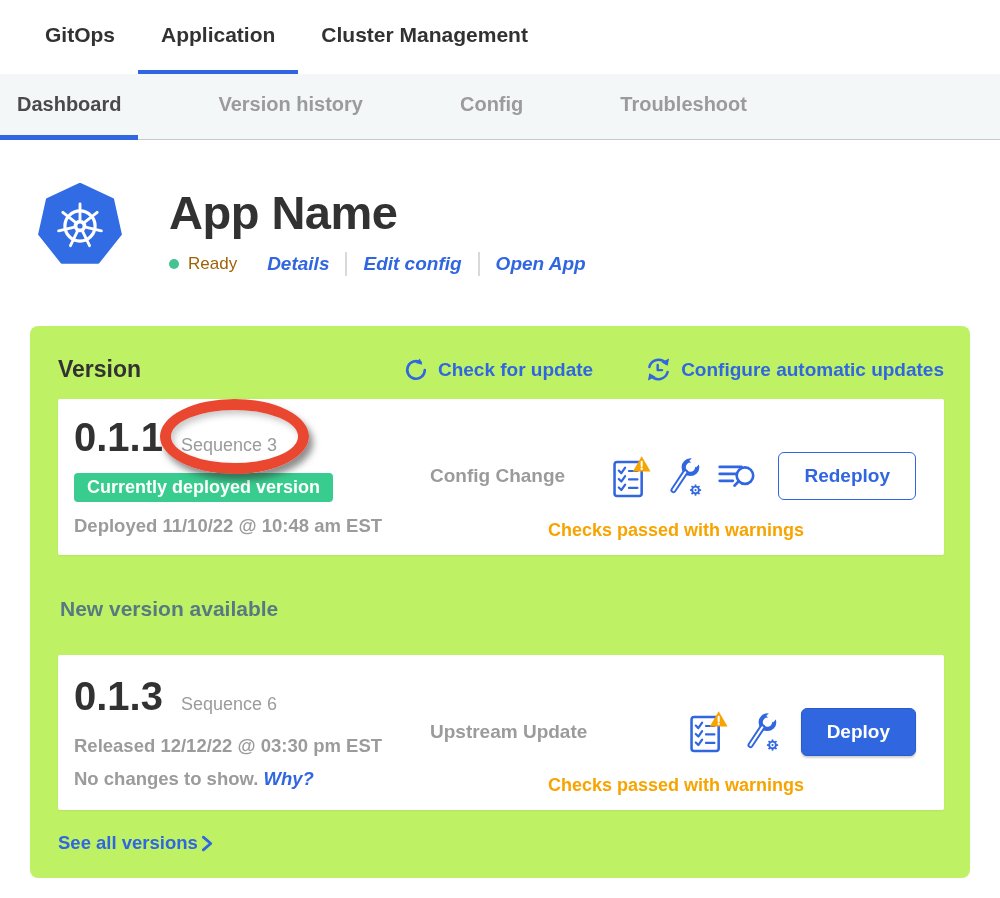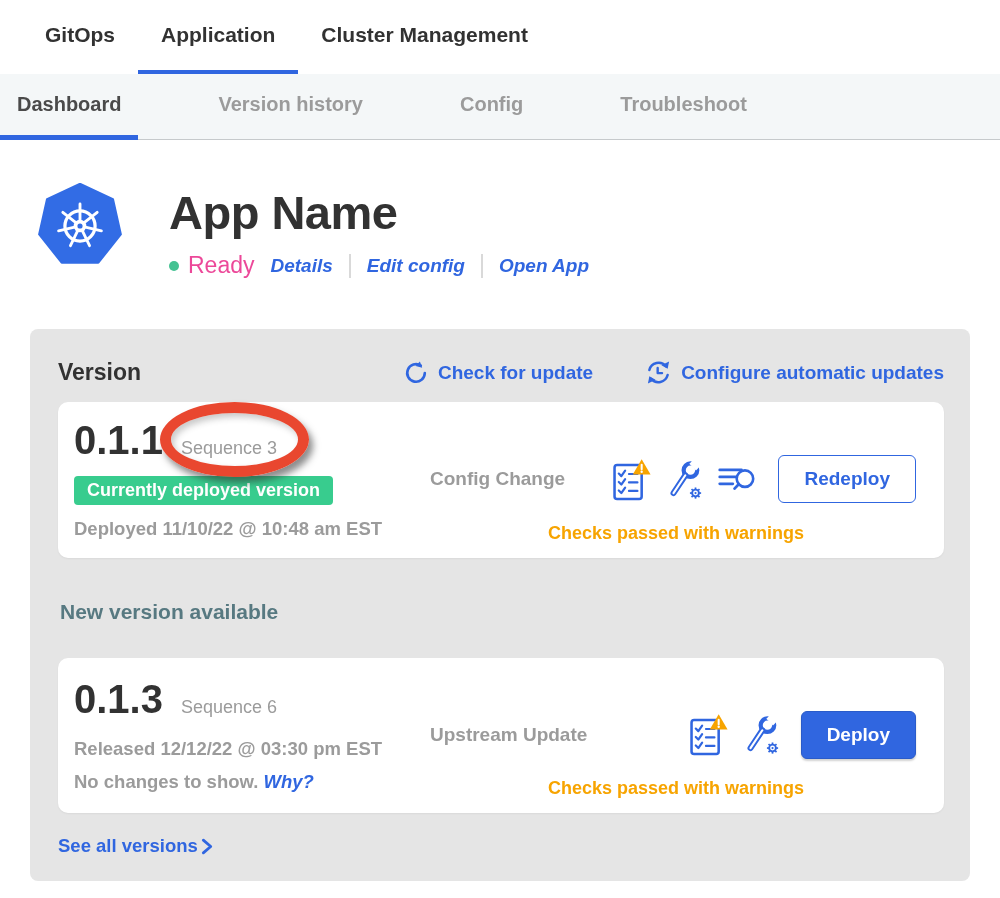--- a/index.html
+++ b/index.html
@@ -19,34 +19,34 @@
     color:#9b9b9b; border-bottom:5px solid transparent; margin-bottom:-1px; cursor:pointer; white-space:nowrap; }
   .sub-tab.active { color:#4a4a4a; border-bottom-color:#3066e0; }
 
   
   .app-header { margin:43px 0 0 38px; display:flex; }
   .k8s-logo { width:84px; height:84px; flex:0 0 auto; }
   .app-info { margin-left:47px; padding-top:2px; }
   .app-title { font-size:47px; font-weight:700; color:#323232; letter-spacing:-0.5px; }
   .status-row { margin-top:12px; display:flex; align-items:center; }
   .status-dot { width:10px; height:10px; border-radius:50%; background:#44c292; margin-right:9px; }
-  .status-text { font-size:23px; color:#ec4899; margin-right:16px; }
+  .status-text { font-size:17px; color:#a16207; margin-right:30px; }
   .hdr-link { font-size:19px; font-weight:700; color:#3066e0; cursor:pointer; text-decoration:none;font-style:italic; }
   .vsep { width:2px; height:24px; background:#d9d9d9; margin:0 16px; }
 
   
-  .version-panel { margin:50px 30px 0; background:#e5e5e5; border-radius:8px;
+  .version-panel { margin:50px 30px 0; background:#bef264; border-radius:8px;
     padding:30px 26px 24px 28px; }
   .panel-head { display:flex; align-items:center; }
   .panel-title { font-size:23px; font-weight:700; color:#323232; }
   .panel-links { margin-left:auto; display:flex; align-items:center; gap:52px; }
   .panel-link { display:flex; align-items:center; gap:9px; font-size:19px; font-weight:700;
     color:#3066e0; cursor:pointer; text-decoration:none; }
 
-  .vcard { position:relative; background:#fff; border-radius:10px; margin-top:16px;
+  .vcard { position:relative; background:#fff; border-radius:2px; margin-top:16px;
     padding:16px 28px 18px 16px; display:flex; align-items:center;
     box-shadow:0 1px 2px rgba(0,0,0,.05); min-height:155px; }
   .col-left { width:356px; flex:0 0 auto; }
   .ver-line { display:flex; align-items:baseline; }
   .ver-num { font-size:40px; font-weight:700; color:#323232; }
   .ver-seq { font-size:18px; color:#9b9b9b; margin-left:18px; }
   .badge { display:inline-block; margin-top:13px; background:#38cc8e; color:#fff;
     font-size:18px; font-weight:700; padding:4px 13px; border-radius:4px; }
   .meta { margin-top:13px; font-size:18.5px; font-weight:700; color:#9b9b9b; }
   .col-mid { flex:0 0 auto; font-size:19px; font-weight:700; color:#9b9b9b; }

